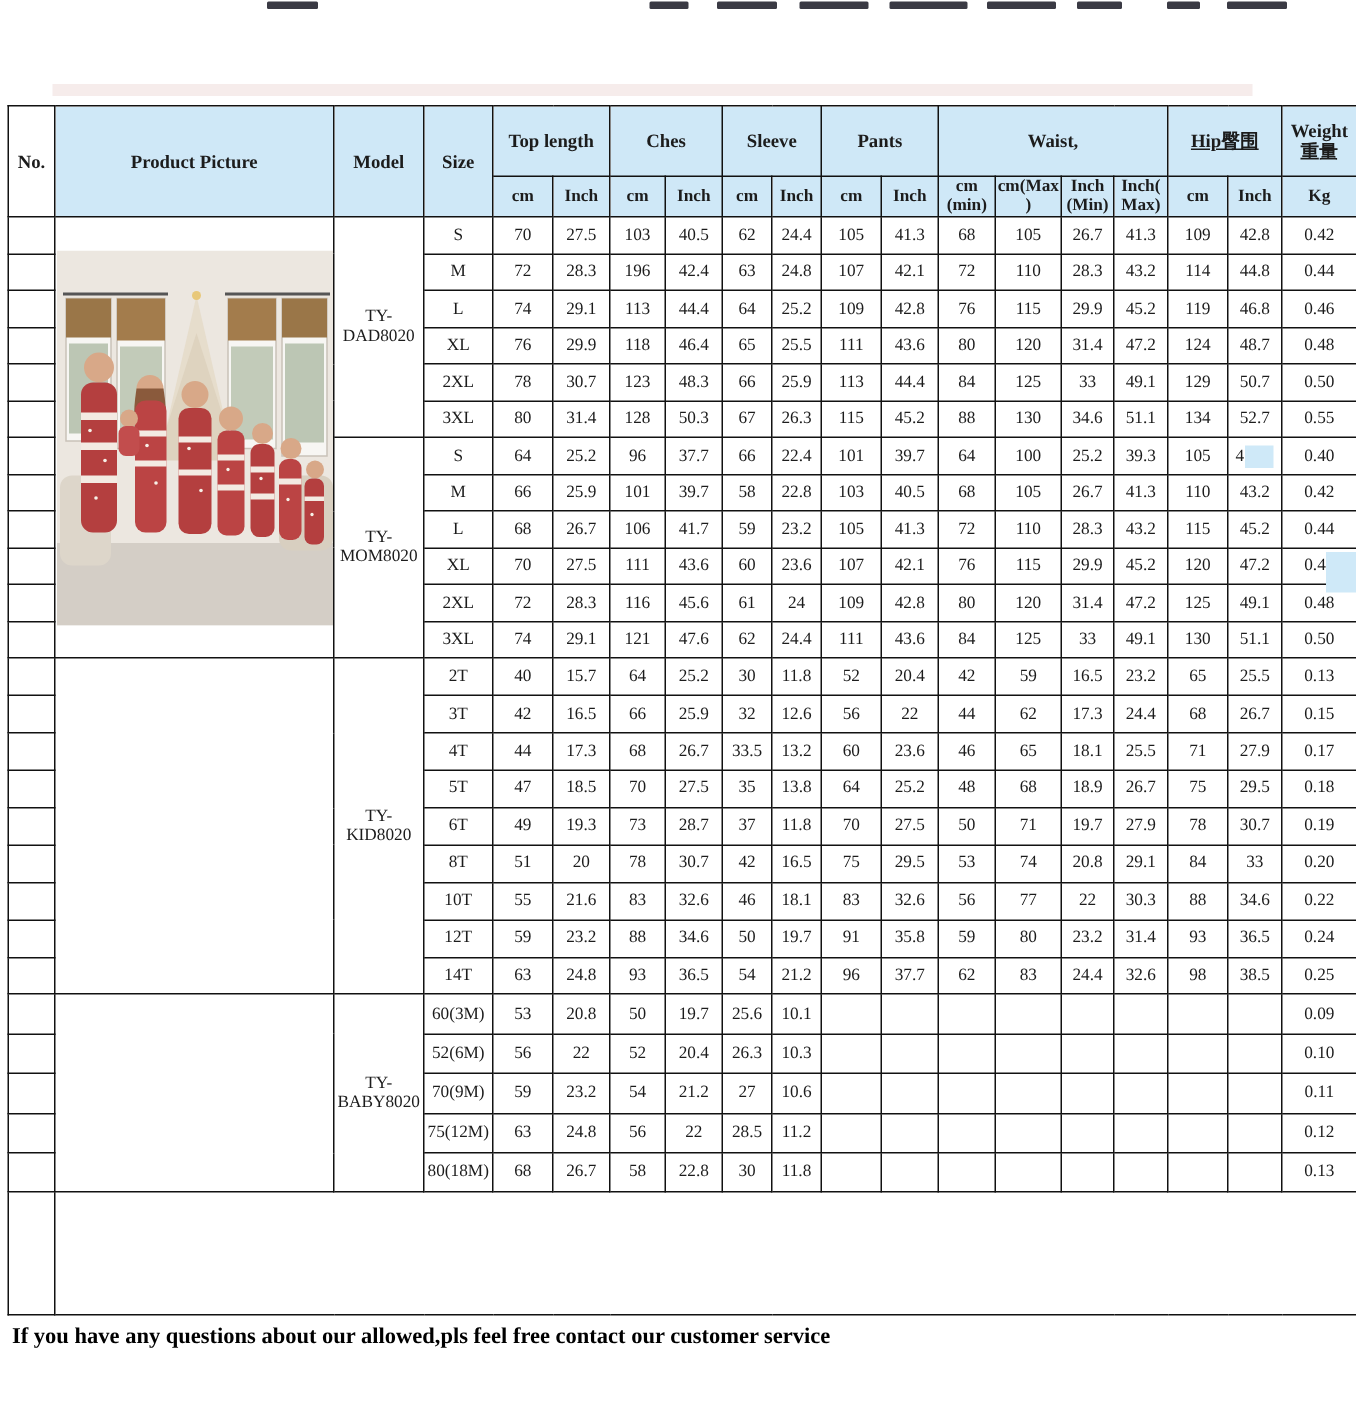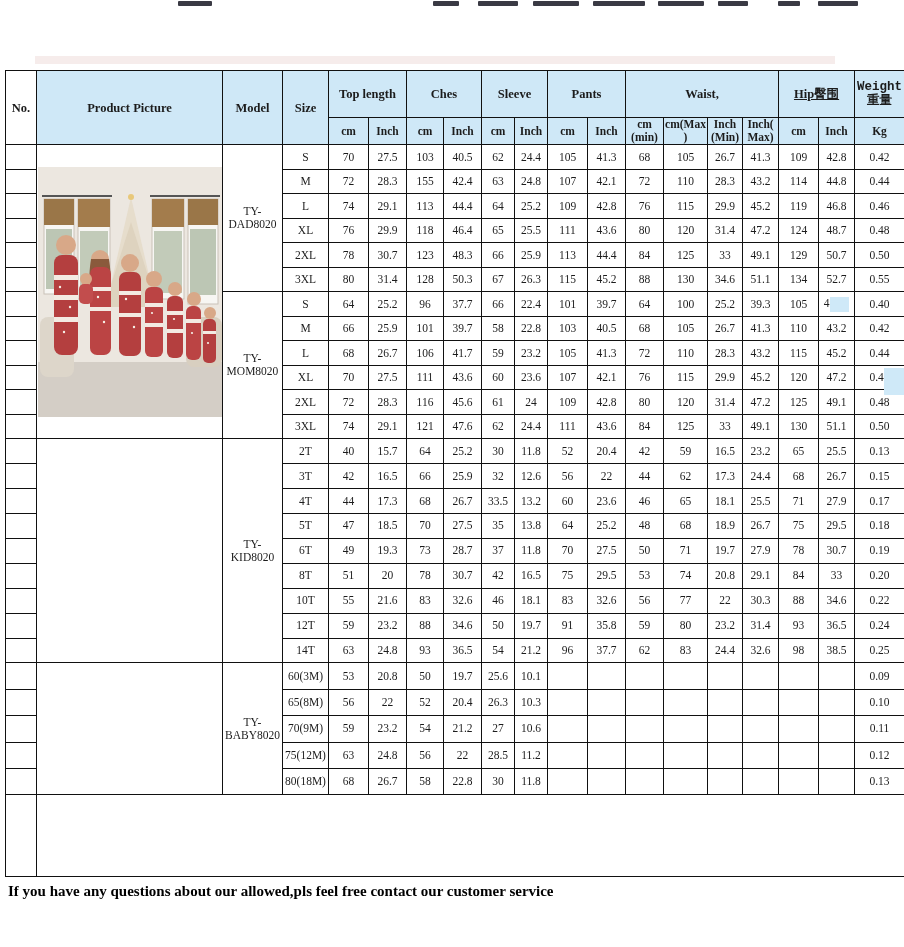--- a/index.html
+++ b/index.html
@@ -25,21 +25,21 @@
                    table-layout:fixed;}
   table.size-chart td,table.size-chart th{border:1px solid #111;padding:0 1px;text-align:center;
                    vertical-align:middle;font-weight:normal;font-size:11.5px;line-height:1.15;
                    overflow:hidden;word-wrap:break-word;background:#fff;}
   
   tr.head1 th{background:#cfe8f7;font-weight:bold;height:46px;font-size:12.5px;}
   tr.head2 th{background:#cfe8f7;font-weight:bold;height:23px;font-size:11.5px;}
   th.no-h{background:#ffffff !important;font-size:13px;}
   th.pp-h,th.model-h,th.size-h{font-size:15px;}
   th.waist-sub{font-size:7.5px;line-height:1.2;}
-  th.weight-h{font-size:11.5px;font-family:Liberation Mono, monospace;}
+  th.weight-h{font-size:11.5px;}
   th.hip-h{font-size:12.5px;text-decoration:underline;}
   
   tr.sec-0 td,tr.sec-1 td{height:23.5px;}
   tr.sec-2 td{height:23.9px;}
   tr.sec-3 td{height:25.4px;}
   td.model-cell{font-size:12.5px;margin-left:16px;}
   td.size-cell{font-size:11px;}
   td.pic-cell{padding:0;vertical-align:top;}
   td.pic-cell svg{display:block;}
   tr.tall-row td{height:81px;}
@@ -227,21 +227,21 @@
           <td>41.3</td>
           <td>109</td>
           <td>42.8</td>
           <td>0.42</td>
         </tr>
         <tr class="sec-0">
           <td></td>
           <td class="size-cell">M</td>
           <td>72</td>
           <td>28.3</td>
-          <td>155</td>
+          <td>196</td>
           <td>42.4</td>
           <td>63</td>
           <td>24.8</td>
           <td>107</td>
           <td>42.1</td>
           <td>72</td>
           <td>110</td>
           <td>28.3</td>
           <td>43.2</td>
           <td>114</td>
@@ -628,21 +628,21 @@
           <td></td>
           <td></td>
           <td></td>
           <td></td>
           <td></td>
           <td></td>
           <td>0.09</td>
         </tr>
         <tr class="sec-3">
           <td></td>
-          <td class="size-cell">65(8M)</td>
+          <td class="size-cell">52(6M)</td>
           <td>56</td>
           <td>22</td>
           <td>52</td>
           <td>20.4</td>
           <td>26.3</td>
           <td>10.3</td>
           <td></td>
           <td></td>
           <td></td>
           <td></td>

